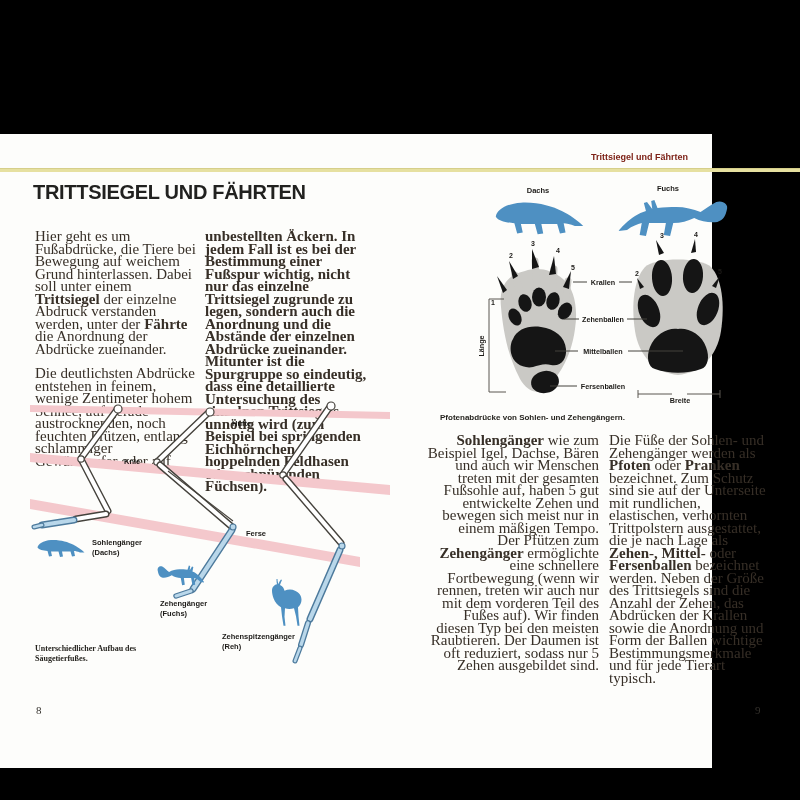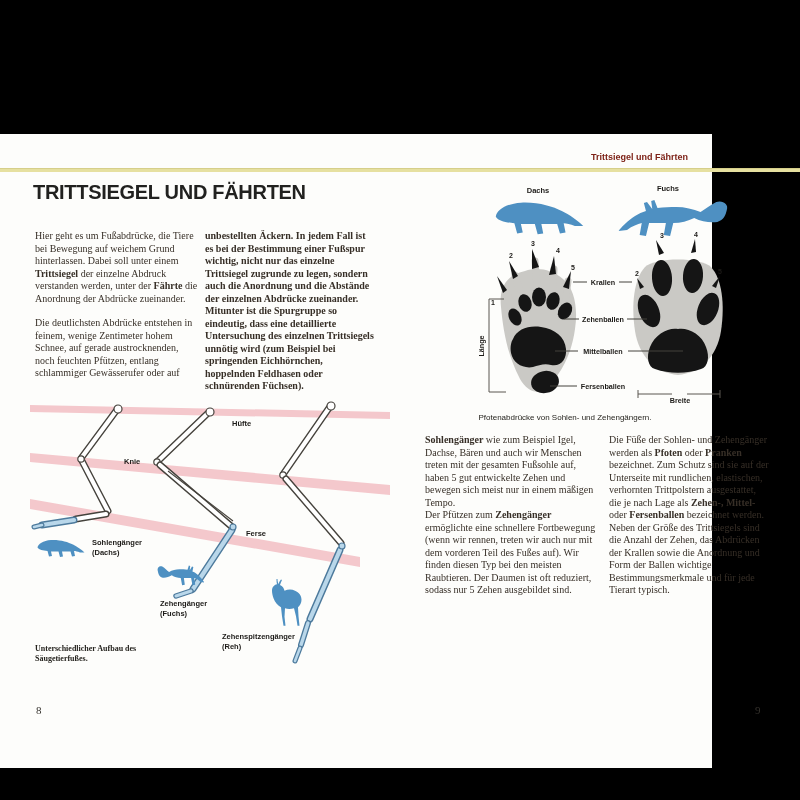--- a/index.html
+++ b/index.html
@@ -2,24 +2,24 @@
 <html><head>
 <meta charset="utf-8">
 <style>
   html,body{margin:0;padding:0;background:#000;}
   #stage{position:relative;width:800px;height:800px;background:#000;overflow:hidden;
          font-family:"Liberation Sans",sans-serif;}
   .page{position:absolute;left:0;top:110px;width:712px;height:634px;background:#fdfdfb;margin-top:24px;}
   .rule{position:absolute;left:0;top:34px;width:800px;height:3px;background:#e6e0a0;border-top:1px solid #d6cf8a;}
   .running-head{position:absolute;right:24px;top:18px;font-size:9px;font-weight:bold;color:#7e2318;}
   .title{position:absolute;left:33px;top:47px;font-size:20px;font-weight:bold;color:#21211f;letter-spacing:-0.3px;}
-  .col{position:absolute;font-family:"Liberation Serif",serif;font-size:10px;line-height:12.5px;
+  .col{position:absolute;font-family:"Liberation Serif",serif;font-size:15px;line-height:12.5px;
        color:#372f27;text-align:left;}
   .col p{margin:0 0 12px 0;}
-  .col p.cont{margin:0;}
+  .col p.cont{margin:0;text-align:right;}
   .b{font-weight:bold;}
   .caption{position:absolute;font-size:8px;line-height:10px;font-weight:600;color:#26241f;}
   .pagenum{position:absolute;top:570px;font-family:"Liberation Serif",serif;font-size:11px;color:#33302b;}
   svg{position:absolute;overflow:visible;}
   svg text{font-family:"Liberation Sans",sans-serif;fill:#1c1a17;}
   .figlab{font-size:7.5px;font-weight:bold;}
   .figlab2{font-size:7.2px;font-weight:600;}
   .toenum{font-size:7px;font-weight:bold;}
   .bone-o{stroke:#45423c;stroke-width:7;fill:none;stroke-linecap:round;}
   .bone-i{stroke:#ffffff;stroke-width:4.2;fill:none;stroke-linecap:round;}
@@ -208,21 +208,21 @@
       </g>
       <g>
         <line class="measure" x1="213" y1="215" x2="247" y2="215"></line>
         <line class="measure" x1="262" y1="215" x2="295" y2="215"></line>
         <line class="measure" x1="213" y1="211" x2="213" y2="219"></line>
         <line class="measure" x1="295" y1="211" x2="295" y2="219"></line>
         <text class="figlab2" x="255" y="224" text-anchor="middle">Breite</text>
       </g>
     </svg>
 
-    <div class="caption" style="left:440px;top:279px;width:250px;font-weight:400;text-align:center;">Pfotenabdrücke von Sohlen- und Zehengängern.</div>
+    <div class="caption" style="left:440px;top:279px;width:250px;font-weight:700;">Pfotenabdrücke von Sohlen- und Zehengängern.</div>
 
     <div class="col" style="left:425px;top:300px;width:174px;">
       <p class="cont"><span class="b">Sohlengänger</span><span> wie zum Beispiel Igel, Dachse, Bären und auch wir Menschen treten mit der gesamten Fußsohle auf, haben 5 gut entwickelte Zehen und bewegen sich meist nur in einem mäßigen Tempo.</span></p>
       <p class="cont"><span>Der Pfützen zum </span><span class="b">Zehengänger</span><span> ermöglichte eine schnellere Fortbewegung (wenn wir rennen, treten wir auch nur mit dem vorderen Teil des Fußes auf). Wir finden diesen Typ bei den meisten Raubtieren. Der Daumen ist oft reduziert, sodass nur 5 Zehen ausgebildet sind.</span></p>
     </div>
 
     <div class="col" style="left:609px;top:300px;width:161px;">
       <p><span>Die Füße der Sohlen- und Zehengänger werden als </span><span class="b">Pfoten</span><span> oder </span><span class="b">Pranken</span><span> bezeichnet. Zum Schutz sind sie auf der Unterseite mit rundlichen, elastischen, verhornten Trittpolstern ausgestattet, die je nach Lage als </span><span class="b">Zehen-, Mittel-</span><span> oder </span><span class="b">Fersenballen</span><span> bezeichnet werden. Neben der Größe des Trittsiegels sind die Anzahl der Zehen, das Abdrücken der Krallen sowie die Anordnung und Form der Ballen wichtige Bestimmungsmerkmale und für jede Tierart typisch.</span></p>
     </div>
 

